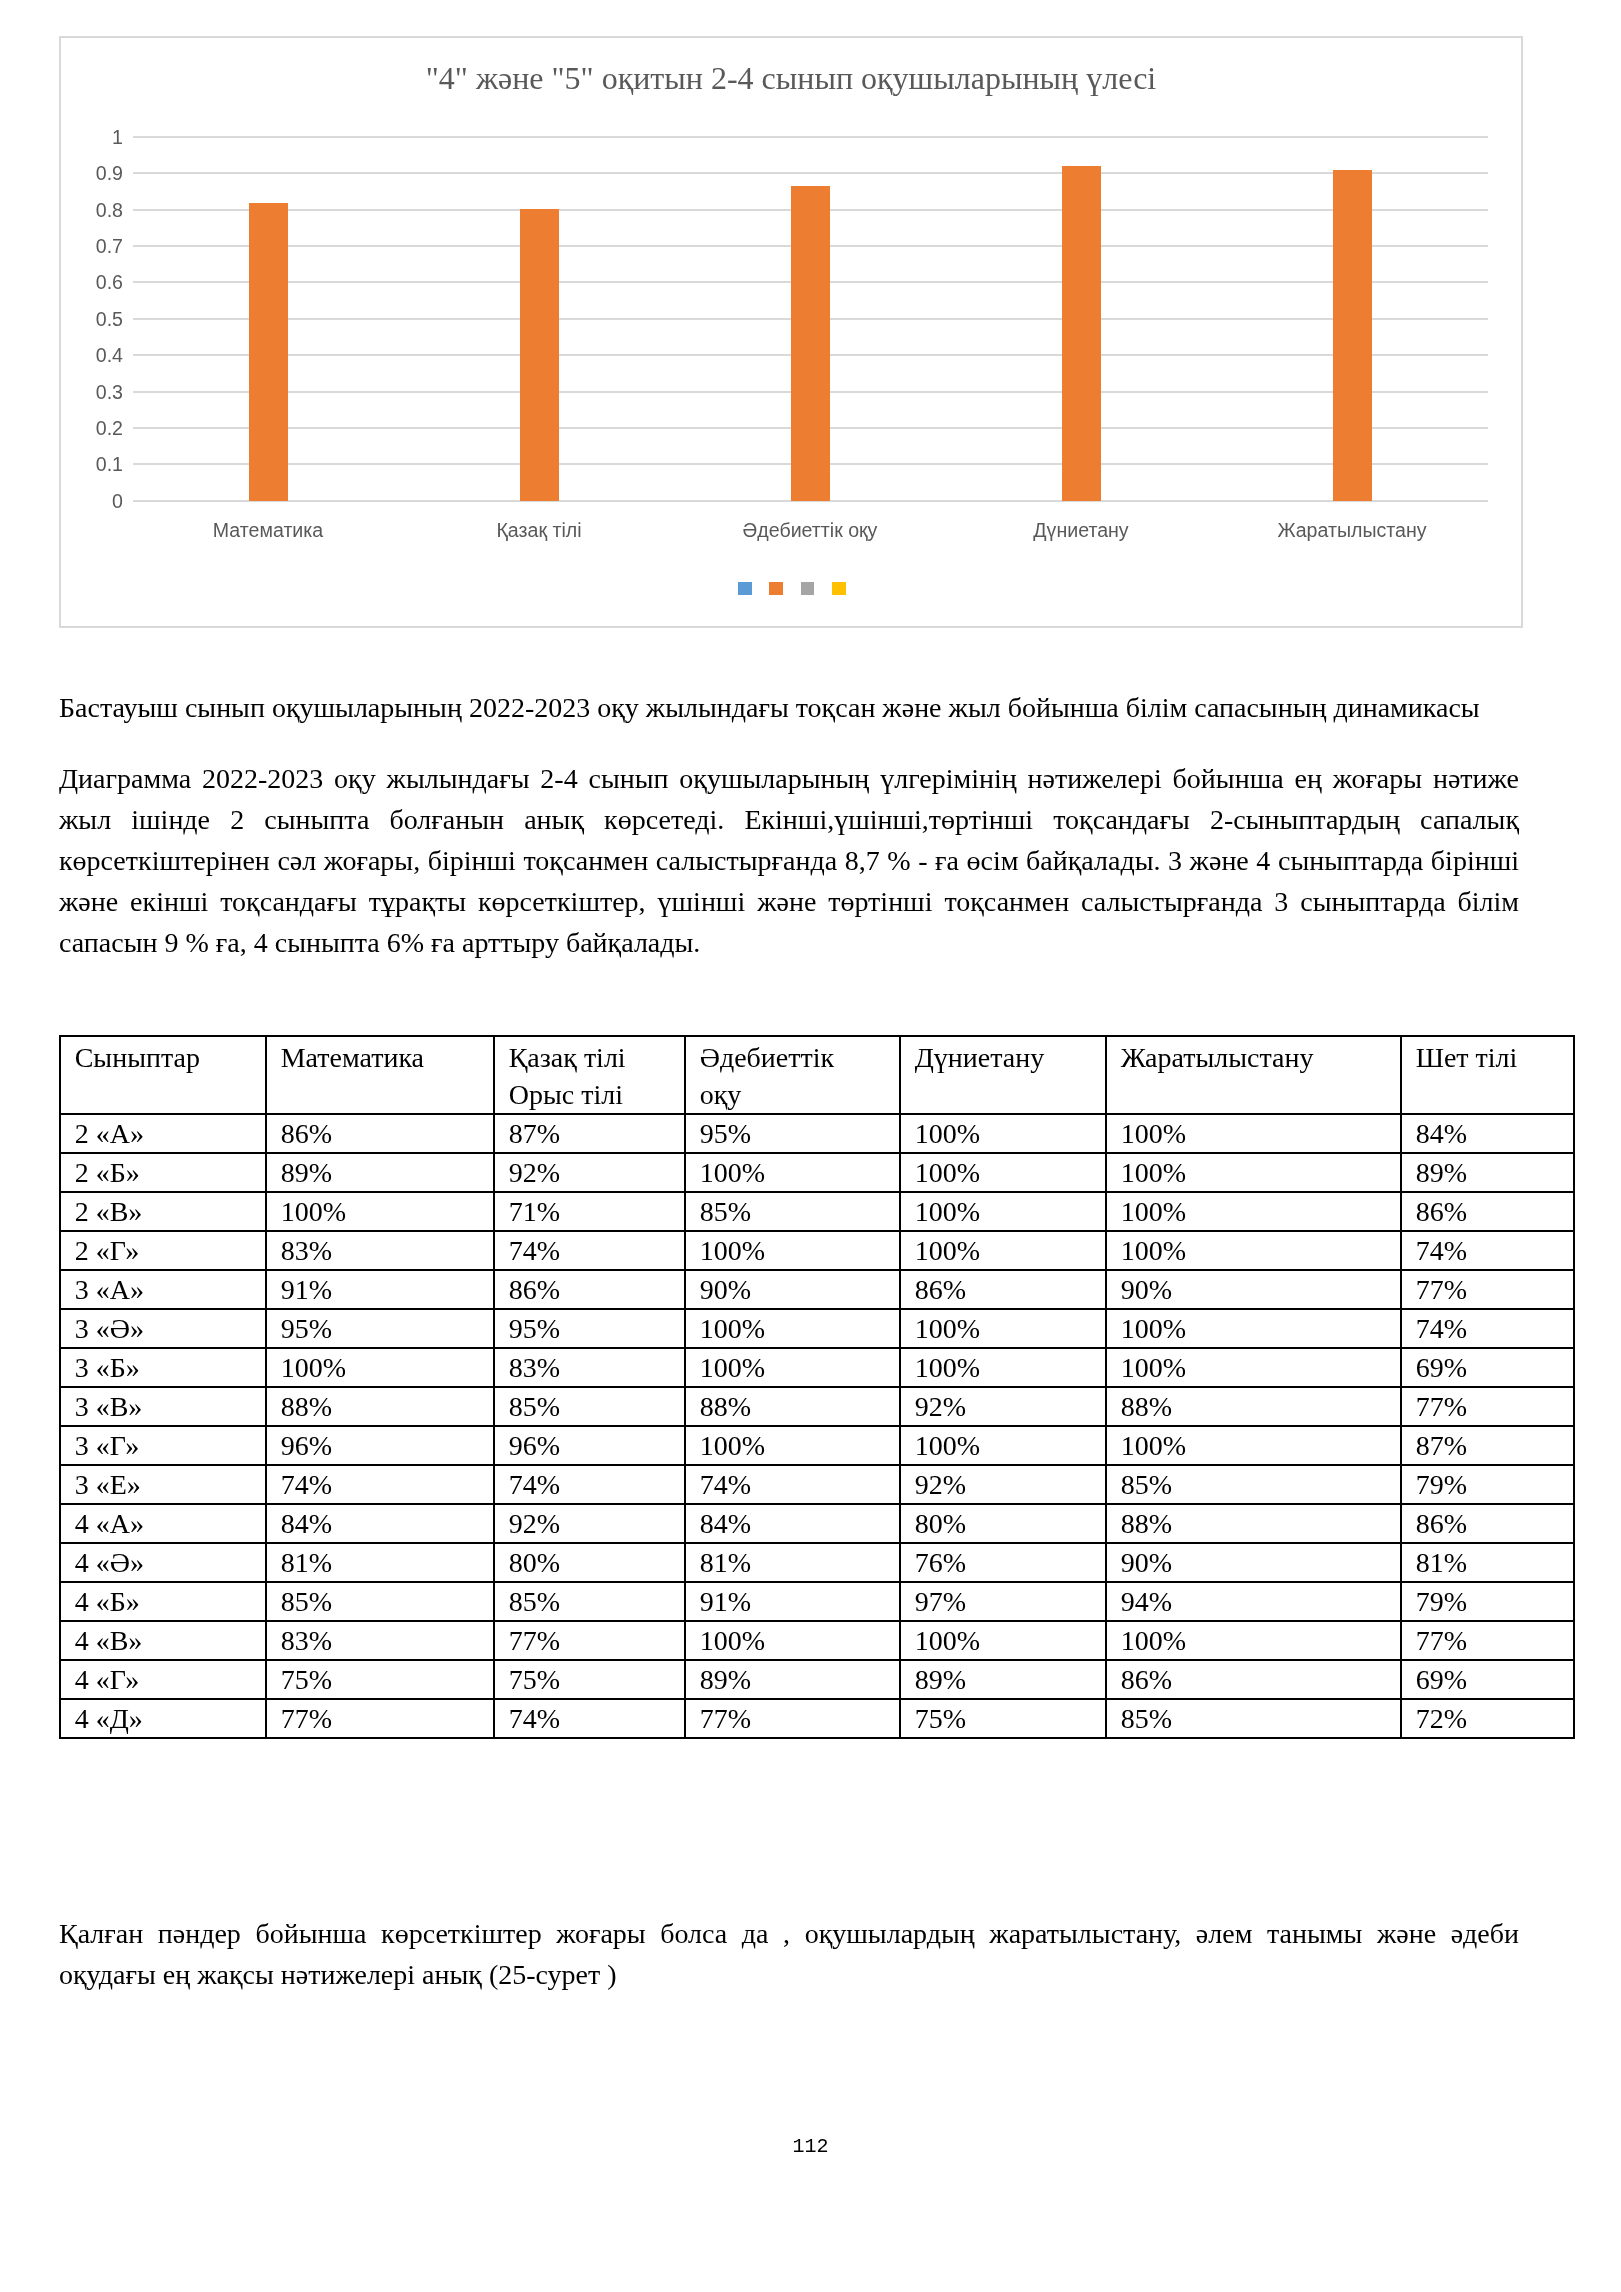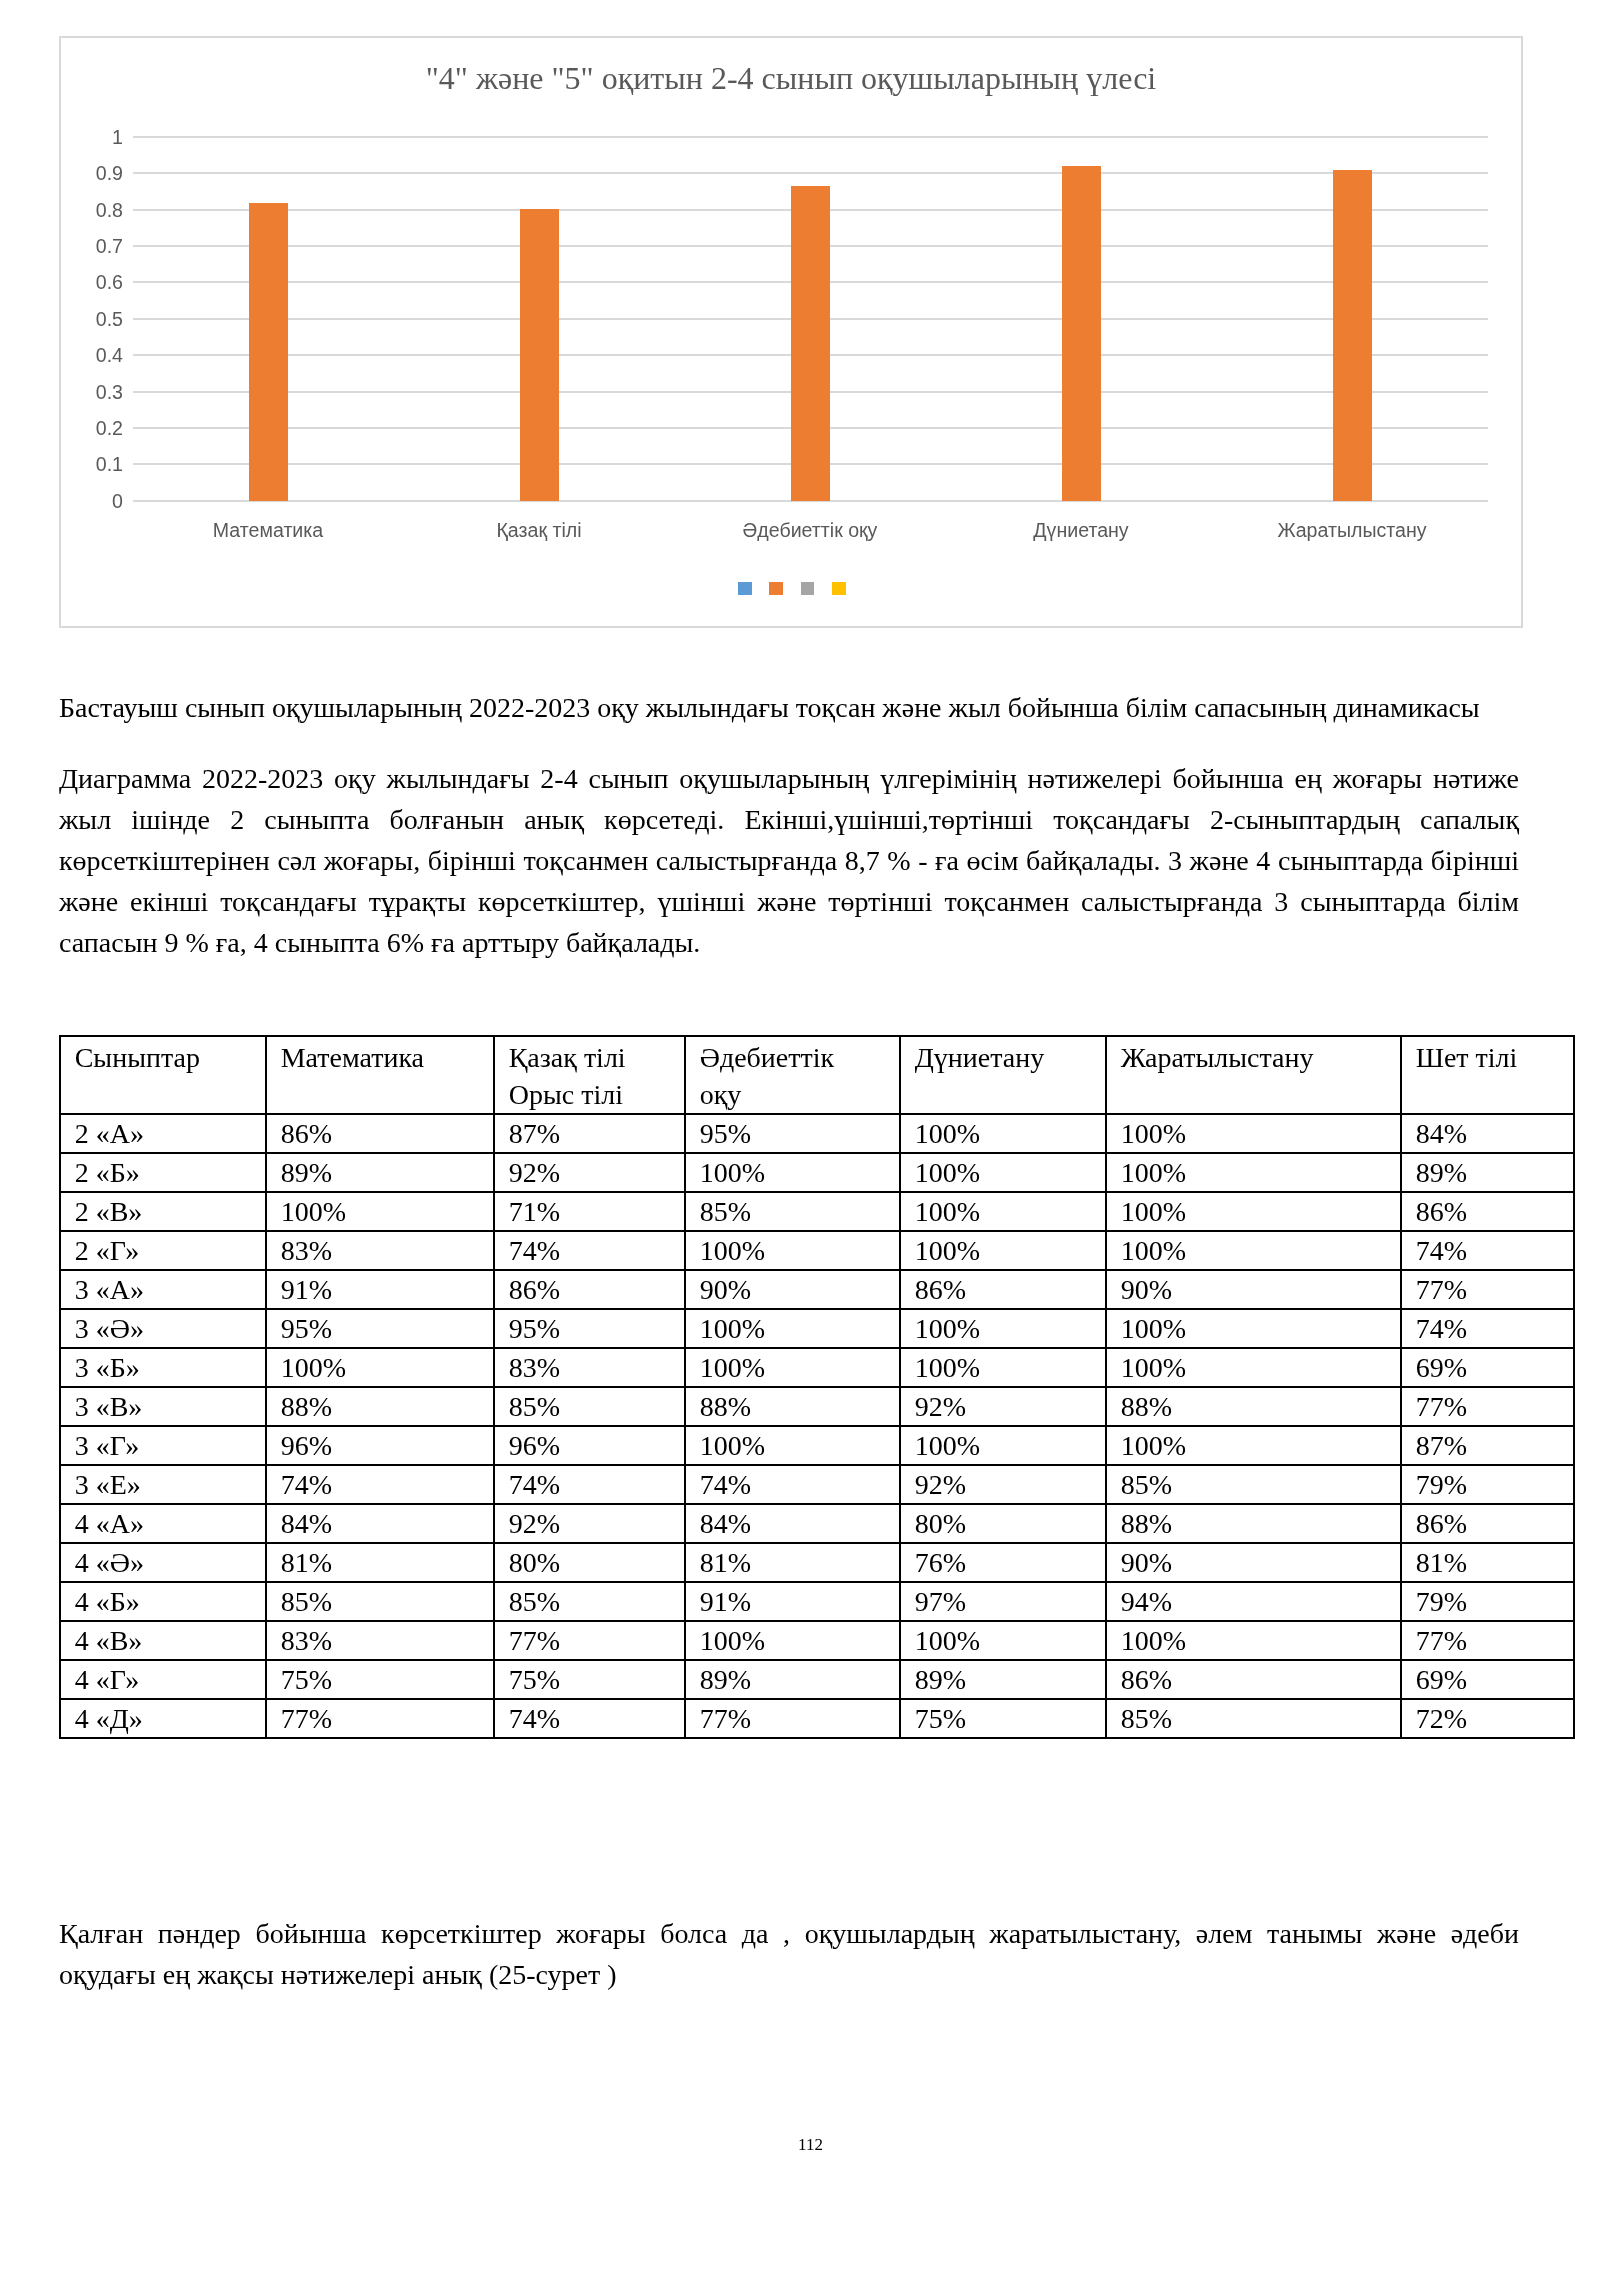--- a/index.html
+++ b/index.html
@@ -10,21 +10,21 @@
   .gridline { position:absolute; left:0; width:100%; height:2px; background:#d9d9d9; }
   .ytick { position:absolute; left:-57px; width:47px; text-align:right; font-family:"Liberation Sans", sans-serif; font-size:19.6px; color:#595959; transform:translateY(-50%); }
   .bar { position:absolute; bottom:0; width:39px; background:#ED7D31; }
   .xlabel { position:absolute; top:382px; width:235px; text-align:center; transform:translateX(-50%); font-family:"Liberation Sans", sans-serif; font-size:19.6px; color:#595959; }
   .legend { position:absolute; left:677px; top:544px; display:flex; gap:17.6px; }
   .swatch { width:13.7px; height:12.7px; display:inline-block; }
   .para { position:absolute; left:59px; width:1460px; font-size:28px; line-height:41px; text-align:justify;margin-top:41px; }
   table.grades { position:absolute; left:59px; top:1035px; border-collapse:collapse; font-size:28px; }
   table.grades td { border:2px solid #000; padding:0 13.7px; vertical-align:top; height:37px; line-height:37px; box-sizing:border-box; }
   table.grades tr.hdr td { height:78px; line-height:37px; padding-top:2px; }
-  .page-num { position:absolute; left:0; right:0; top:2135px; text-align:center; font-family:Liberation Serif, serif; font-size:17px; }
+  .page-num { position:absolute; left:0; right:0; top:2135px; text-align:center; font-family:Liberation Mono, monospace; font-size:20px; }
 </style>
 </head>
 <body>
 
 <div class="chart-box">
   <div class="chart-title">"4" және "5" оқитын 2-4 сынып оқушыларының үлесі</div>
   <div class="plot" id="plot">
       <div class="gridline" style="top: -1px;"></div>
       <div class="ytick" style="top: 0px;">1</div>
       <div class="gridline" style="top: 35px;"></div>

